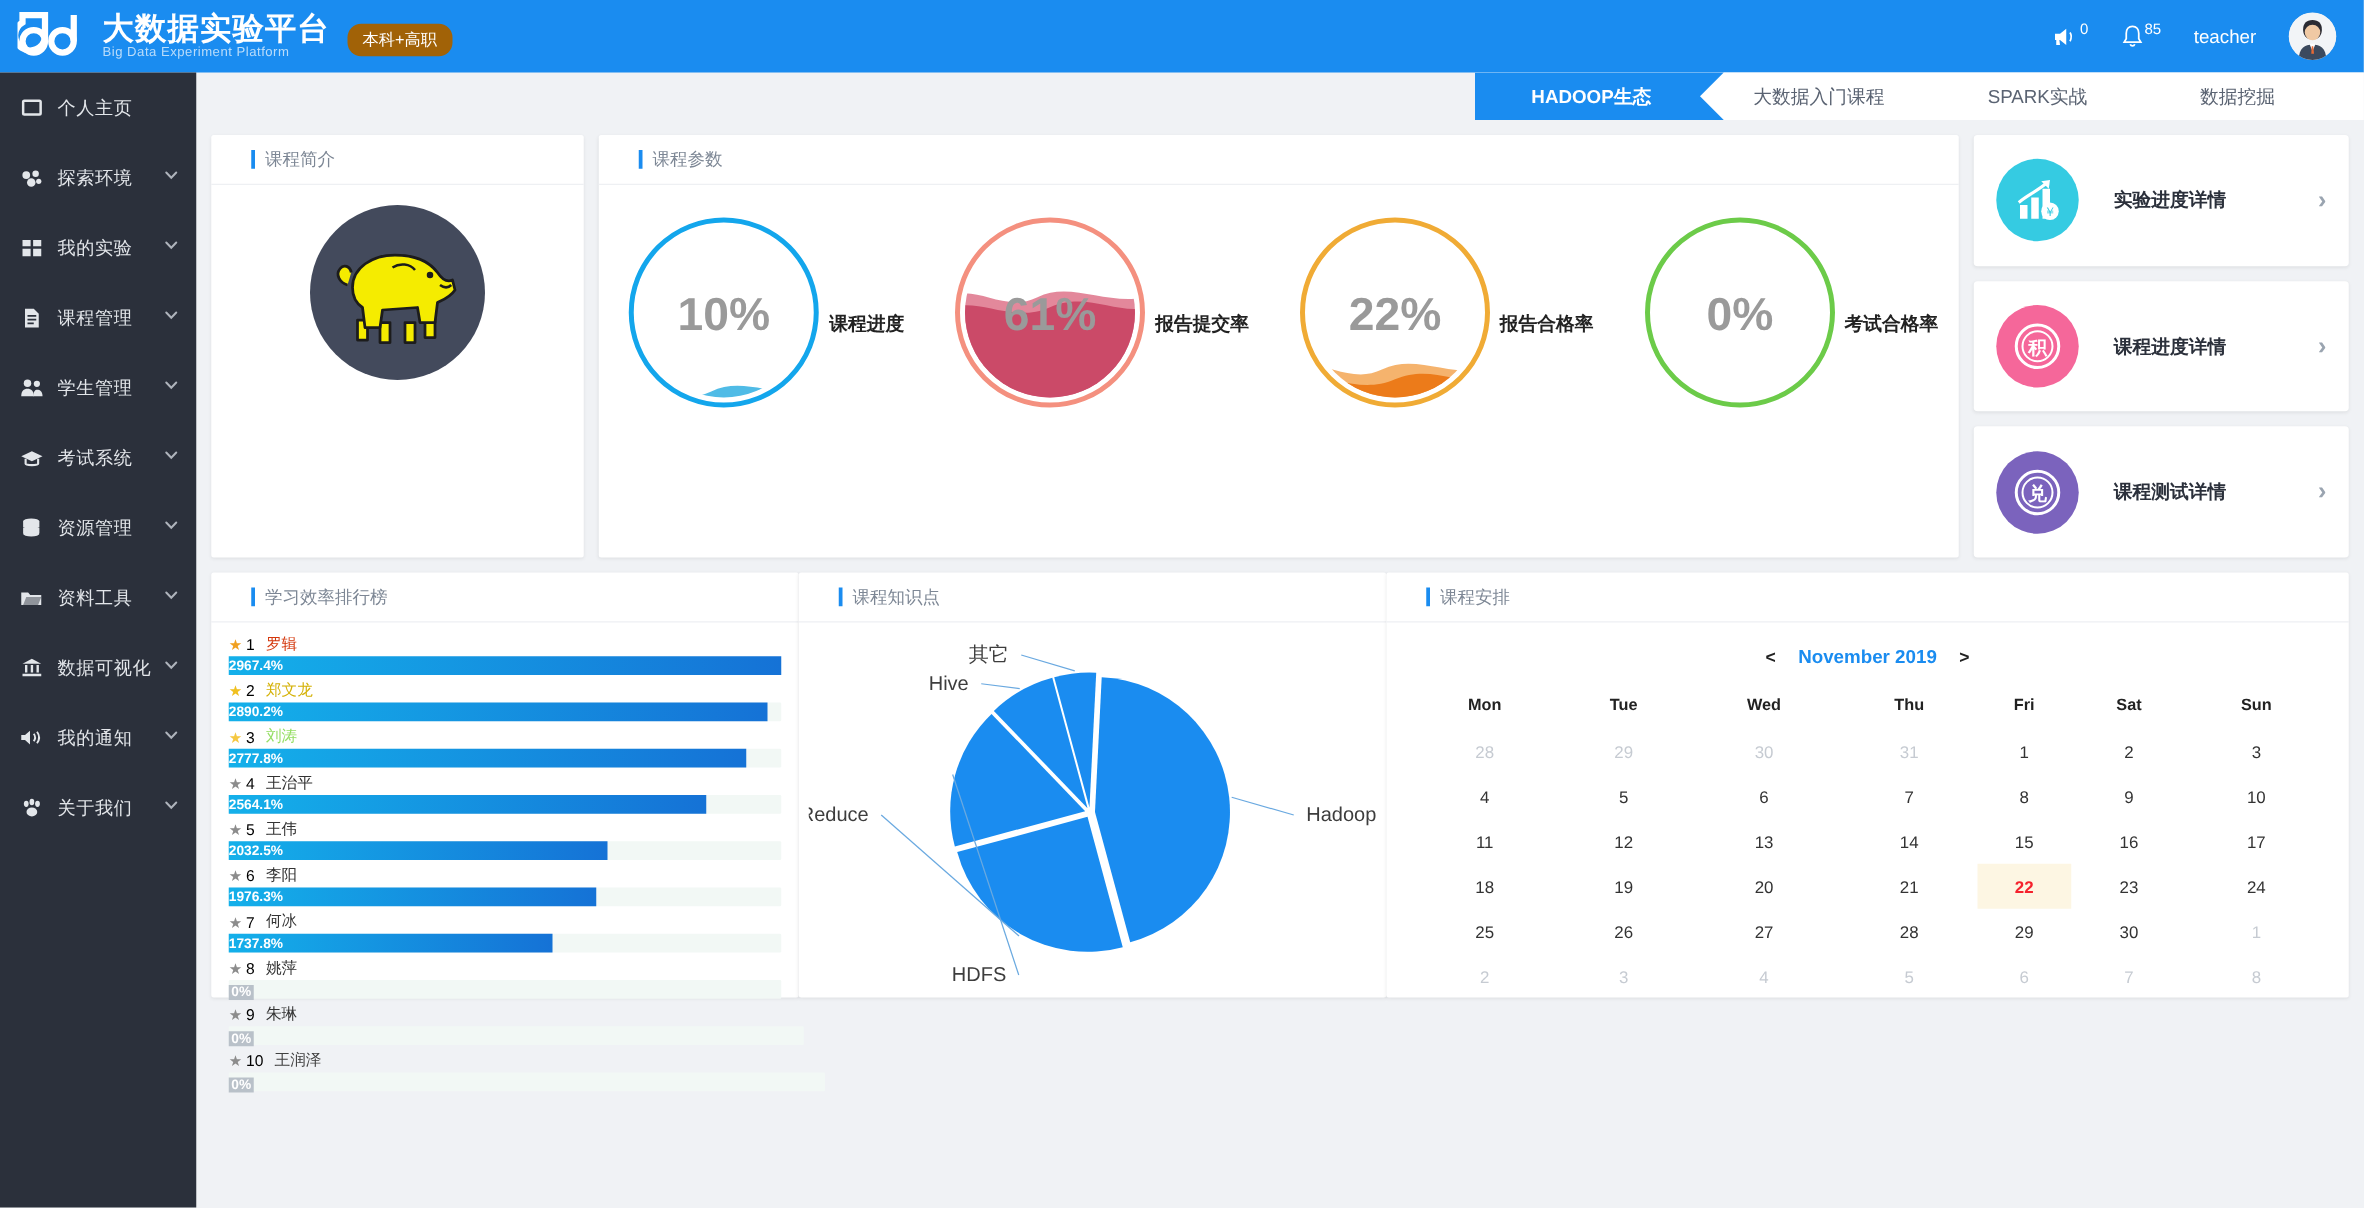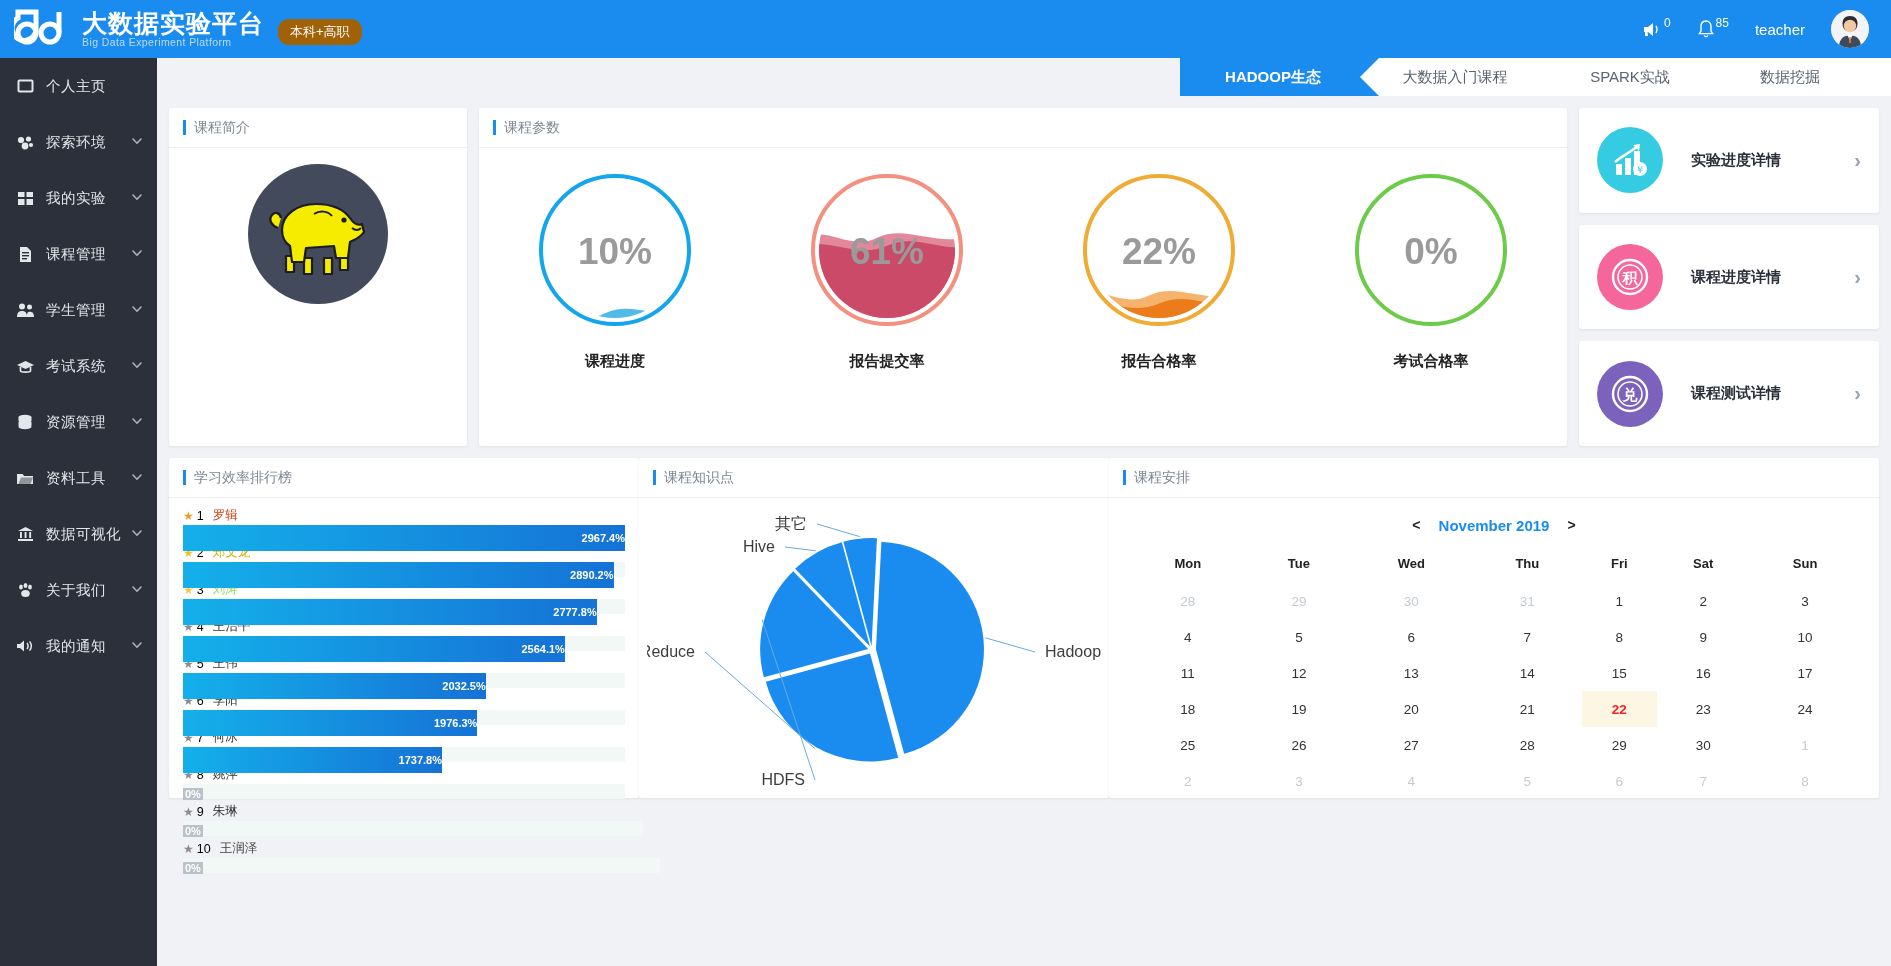--- a/index.html
+++ b/index.html
@@ -64,21 +64,21 @@
     border-top: 19px solid #1a8cf0; border-bottom: 19px solid #1a8cf0;
     border-right: 19px solid transparent;
   }
   .tab-w1 { width: 180px; } .tab-w2 { width: 190px; }
   .tab-w3 { width: 160px; } .tab-w4 { width: 160px; }
 
   
   .content { position: absolute; top: 96px; left: 157px; width: 1734px; height: 870px; padding: 12px; }
   .card { background: #fff; border-radius: 2px; box-shadow: 0 1px 3px rgba(0,0,0,.07); }
   .card-head {
-    height: 40px; display: flex; align-items: center; padding: 0 14px;
+    height: 40px; display: flex; align-items: center; padding: 0 32px;
     border-bottom: 1px solid #eef0f3;
     font-family: Liberation Serif, serif;
   }
   .card-head .bar { width: 3px; height: 15px; background: #1a8cf0; margin-right: 8px; }
   .card-head .ttl { font-size: 14px; color: #7d8795; }
 
   .row1 { display: flex; gap: 12px; height: 338px; }
   .c-intro { width: 298px; }
   .c-params { flex: 1; }
   .c-actions { width: 300px; display: flex; flex-direction: column; gap: 12px; }
@@ -87,21 +87,21 @@
   .intro-body { padding: 16px 0 0; display: flex; flex-direction: column; align-items: center; }
   .hadoop-circle {
     width: 140px; height: 140px; border-radius: 50%; background: #434a5c;
     display: flex; align-items: center; justify-content: center; margin-bottom: 12px;
   }
   .intro-lines { align-self: flex-start; margin-left: 42px; }
   .intro-line { font-size: 13.5px; color: #333; margin-bottom: 14px; }
 
   
   .gauges { display: flex; align-items: flex-start; justify-content: space-around; padding-top: 18px; }
-  .gauge-wrap { display: flex; flex-direction: column; align-items: center; justify-content: flex-end; }
+  .gauge-wrap { display: flex; align-items: center; justify-content: flex-end; }
   .gauge { width: 168px; height: 168px; position: relative; }
   .gauge svg { display: block; }
   .gauge-label { margin-top: 18px; font-size: 15px; font-weight: bold; color: #222; }
 
   
   .act {
     flex: 1; background: #fff; border-radius: 3px; box-shadow: 0 1px 3px rgba(0,0,0,.07);
     display: flex; align-items: center; padding: 0 18px; cursor: pointer;
   }
   .act-ico { width: 66px; height: 66px; border-radius: 50%; display: flex; align-items: center; justify-content: center; }
@@ -114,22 +114,22 @@
   .c-pie { width: 470px; }
   .c-cal { flex: 1; }
 
   
   .rank-body { padding: 8px 14px 0; }
   .rank-item { margin-bottom: 3px; }
   .rank-name { font-size: 12.5px; display: flex; align-items: center; gap: 3px; height: 19px; }
   .star { font-size: 12px; }
   .rank-track { height: 15px; background: #f2f8f5; position: relative; border-radius: 1px; }
   .rank-fill {
-    height: 26px; background: linear-gradient(90deg, #14b0ea 0%, #1572d6 100%);
-    display: flex; align-items: center; justify-content: flex-end;
+    height: 15px; background: linear-gradient(90deg, #14b0ea 0%, #1572d6 100%);
+    display: flex; align-items: center; justify-content: flex-start;
   }
   .rank-val { font-size: 11px; color: #fff; font-weight: bold; }
   .rank-val.zero { color: #fff; background: #b9c1c9; padding: 0 2px; }
 
   
   .pie-body { display: flex; align-items: center; justify-content: center; height: 298px; }
 
   
   .cal-body { padding: 8px 18px; }
   .cal-nav { display: flex; align-items: center; justify-content: center; gap: 18px; height: 38px; font-size: 15px; }
@@ -305,41 +305,41 @@
             <rect x="1" y="13" width="15" height="2" fill="#e3e6ea"></rect>
           </svg>
         </span>
         <span class="side-label">数据可视化</span>
         <span><svg class="caret" viewBox="0 0 12 12">
             <path d="M2 4 L6 8.2 L10 4" fill="none" stroke="#c6cbd2" stroke-width="1.6" stroke-linecap="round"></path>
           </svg></span>
       </div>
       <div class="side-item">
         <span class="side-ico">
+          <svg width="18" height="16" viewBox="0 0 18 16">
+            <path d="M1 6 v4 h3 l4 3.5 V2.5 L4 6 Z" fill="#e3e6ea"></path>
+            <path d="M11 5 Q13.2 8 11 11" stroke="#e3e6ea" stroke-width="1.5" fill="none"></path>
+            <path d="M13.6 3.4 Q17 8 13.6 12.6" stroke="#e3e6ea" stroke-width="1.5" fill="none"></path>
+          </svg>
+        </span>
+        <span class="side-label">我的通知</span>
+        <span><svg class="caret" viewBox="0 0 12 12">
+            <path d="M2 4 L6 8.2 L10 4" fill="none" stroke="#c6cbd2" stroke-width="1.6" stroke-linecap="round"></path>
+          </svg></span>
+      </div>
+      <div class="side-item">
+        <span class="side-ico">
           <svg width="17" height="16" viewBox="0 0 17 16">
             <ellipse cx="4" cy="5" rx="1.9" ry="2.5" fill="#e3e6ea"></ellipse>
             <ellipse cx="8.5" cy="3.5" rx="1.9" ry="2.6" fill="#e3e6ea"></ellipse>
             <ellipse cx="13" cy="5" rx="1.9" ry="2.5" fill="#e3e6ea"></ellipse>
             <ellipse cx="8.5" cy="11.5" rx="4.3" ry="3.6" fill="#e3e6ea"></ellipse>
           </svg>
         </span>
         <span class="side-label">关于我们</span>
-        <span><svg class="caret" viewBox="0 0 12 12">
-            <path d="M2 4 L6 8.2 L10 4" fill="none" stroke="#c6cbd2" stroke-width="1.6" stroke-linecap="round"></path>
-          </svg></span>
-      </div>
-      <div class="side-item">
-        <span class="side-ico">
-          <svg width="18" height="16" viewBox="0 0 18 16">
-            <path d="M1 6 v4 h3 l4 3.5 V2.5 L4 6 Z" fill="#e3e6ea"></path>
-            <path d="M11 5 Q13.2 8 11 11" stroke="#e3e6ea" stroke-width="1.5" fill="none"></path>
-            <path d="M13.6 3.4 Q17 8 13.6 12.6" stroke="#e3e6ea" stroke-width="1.5" fill="none"></path>
-          </svg>
-        </span>
-        <span class="side-label">我的通知</span>
         <span><svg class="caret" viewBox="0 0 12 12">
             <path d="M2 4 L6 8.2 L10 4" fill="none" stroke="#c6cbd2" stroke-width="1.6" stroke-linecap="round"></path>
           </svg></span>
       </div>
     </div>
 </div>
 
 <div class="tabbar">
   <div id="tabs-host" style="display:flex;">
       <div class="tab tab-w1 active">

